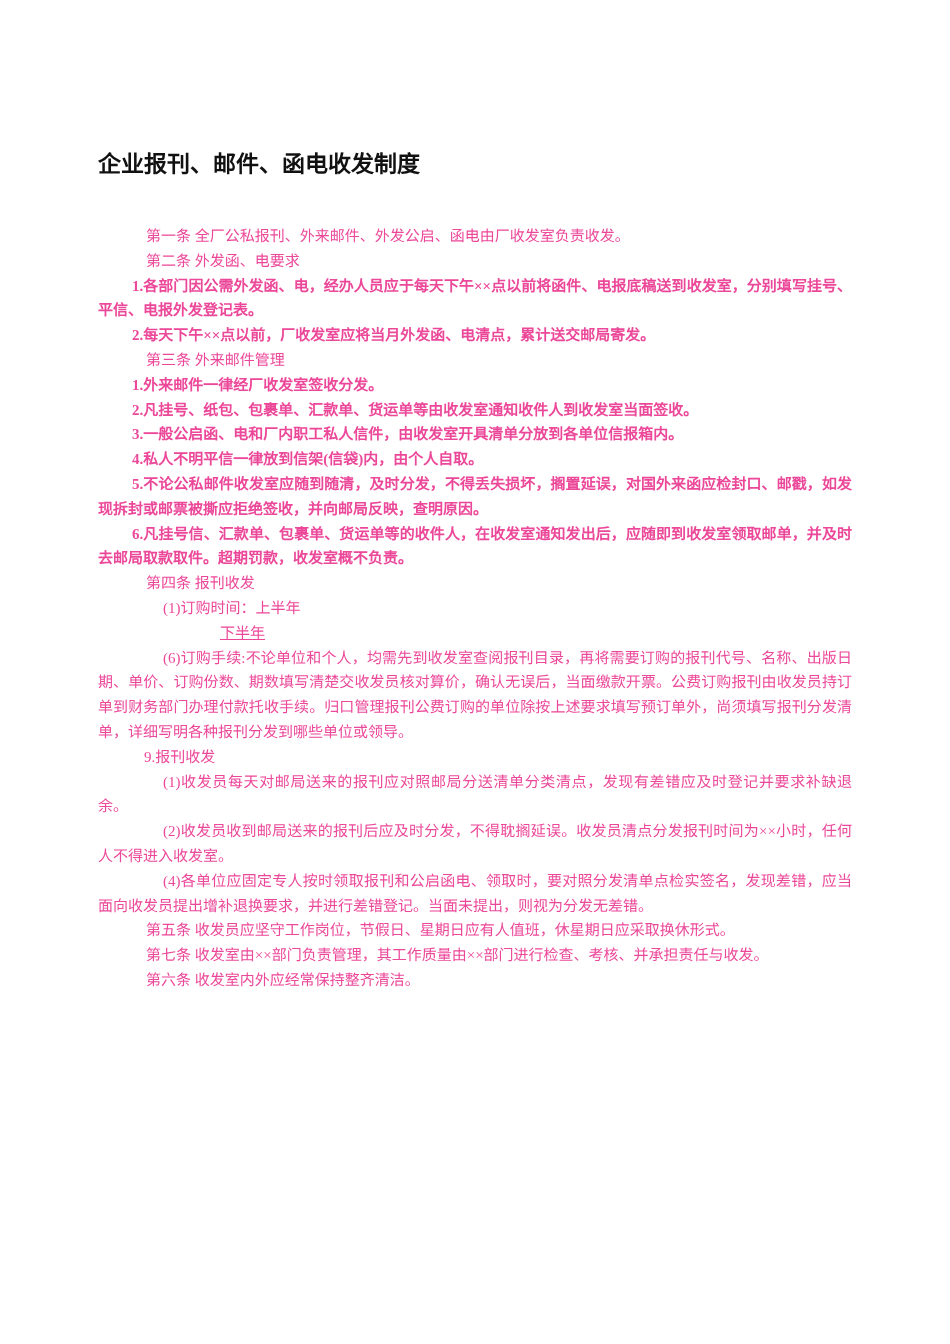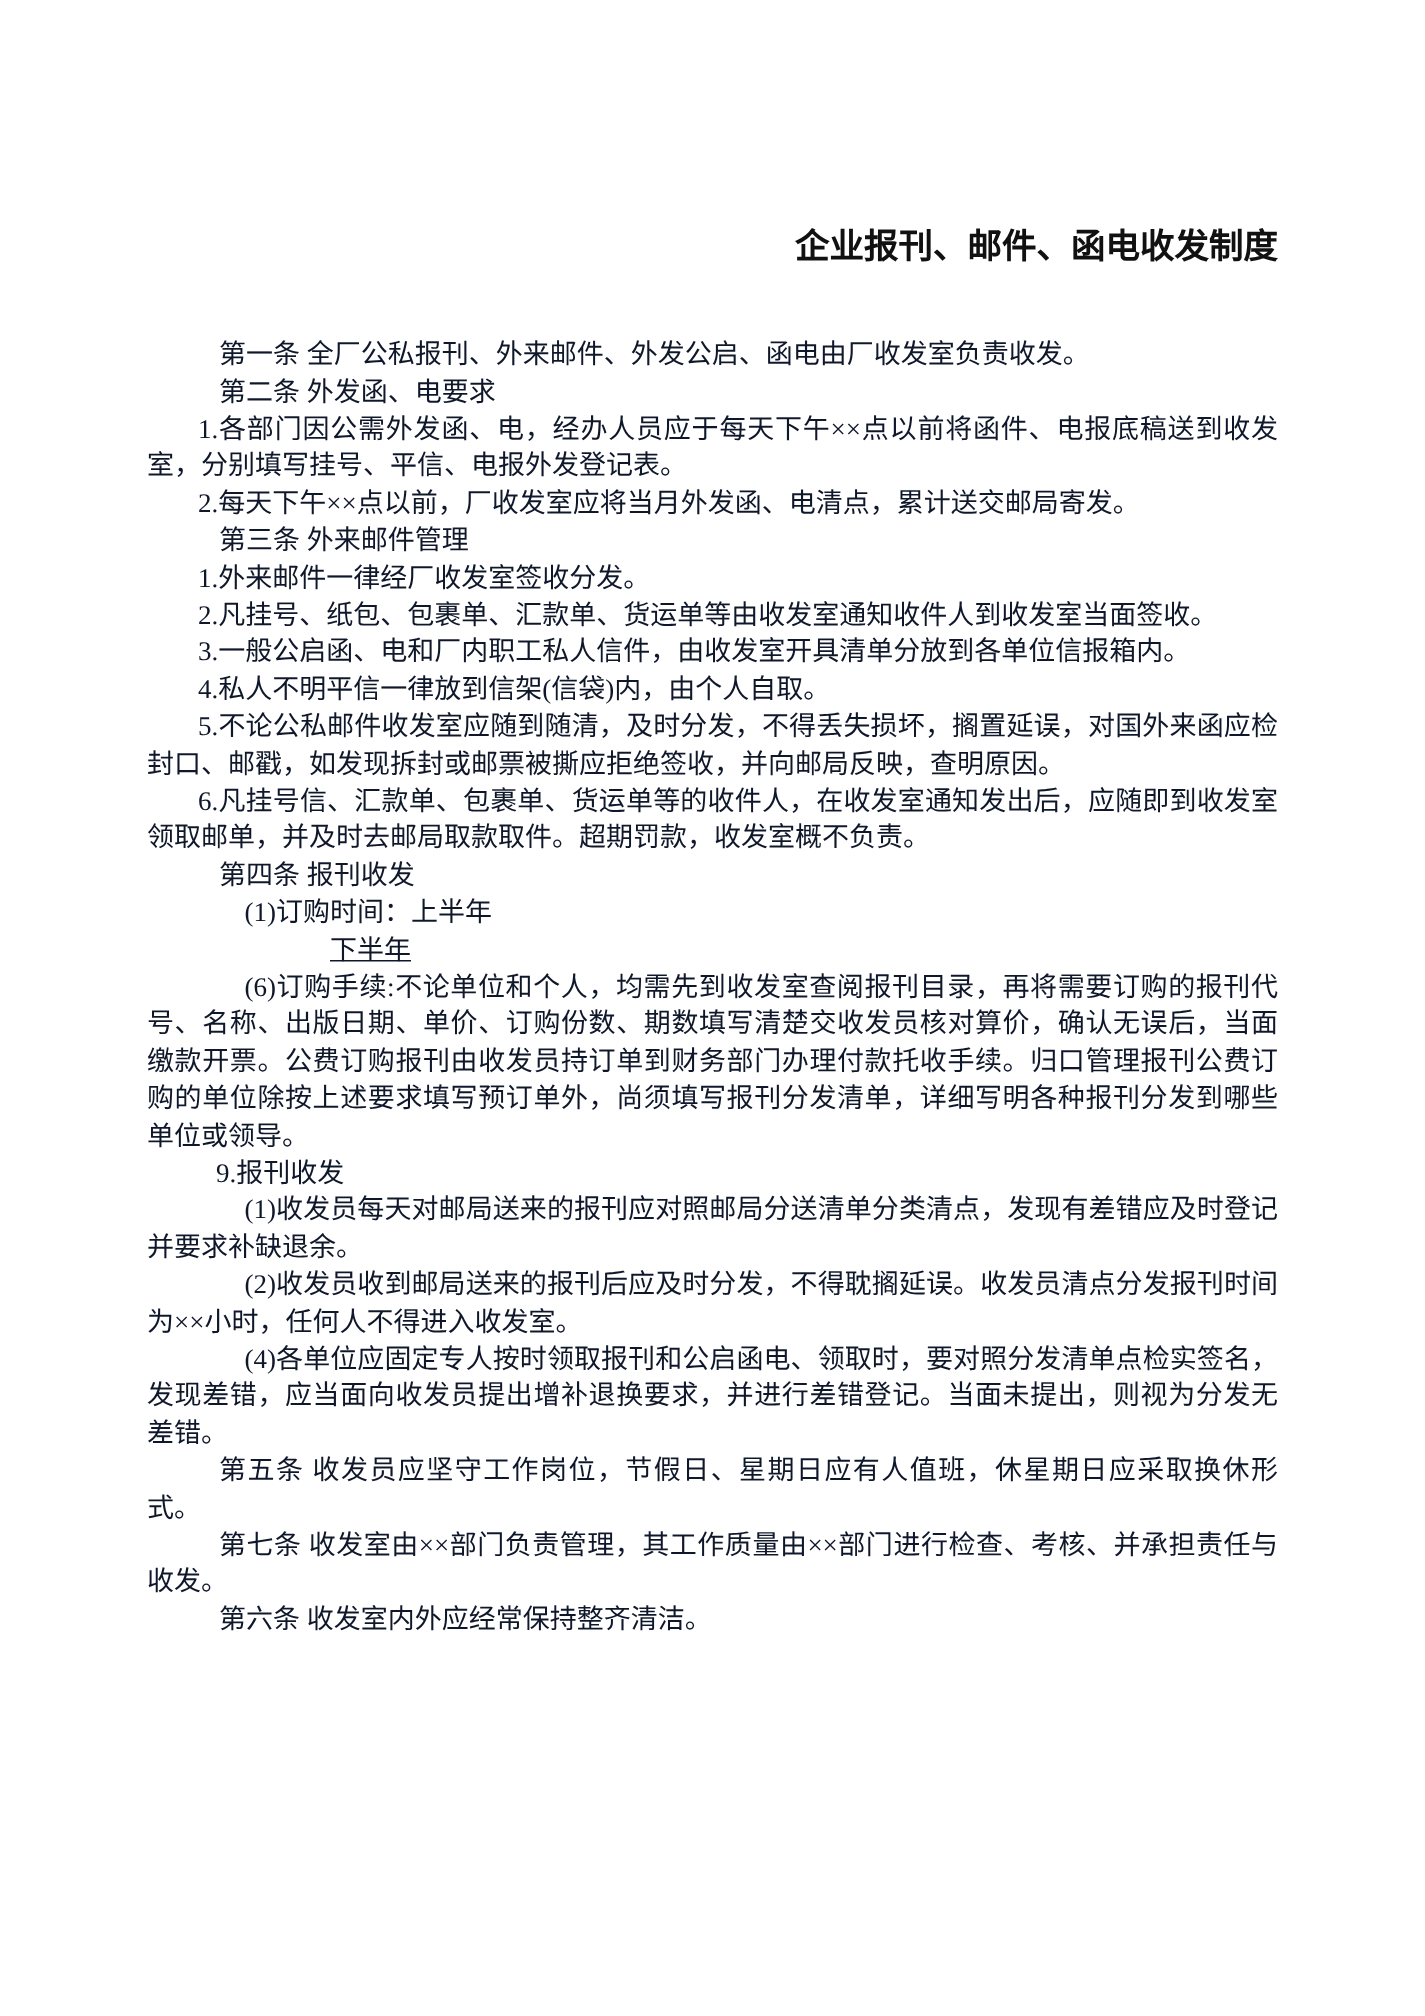--- a/index.html
+++ b/index.html
@@ -20,34 +20,34 @@
     height: 1344px;
     padding: 148px 98px 0 98px;
     background: #ffffff;
   }
   .doc-title {
     margin: 0 0 44px 0;
     font-family: "Liberation Sans", "DejaVu Sans", sans-serif;
     font-weight: 700;
     font-size: 23px;
     line-height: 32px;
-    text-align: right;
+    text-align: left;
     color: #111111;
   }
   .para {
     margin: 0;
-    font-size: 18px;
+    font-size: 15px;
     line-height: 24.8px;
     text-align: justify;
     word-break: break-all;
-    color: #0f172a;
+    color: #ec4899;
   }
   
   .indent-article  { text-indent: 48px; }   
-  .indent-num      { text-indent: 34px; }   
+  .indent-num      { text-indent: 34px; font-weight: bold; }   
   .indent-num-deep { text-indent: 46px; }   
   .indent-paren    { text-indent: 65px; }   
   .indent-sub      { text-indent: 122px; text-decoration: underline; }  
 </style>
 </head>
 <body>
 
 <div class="page">
   <h1 class="doc-title">企业报刊、邮件、函电收发制度</h1>
   <div id="paragraphs">

